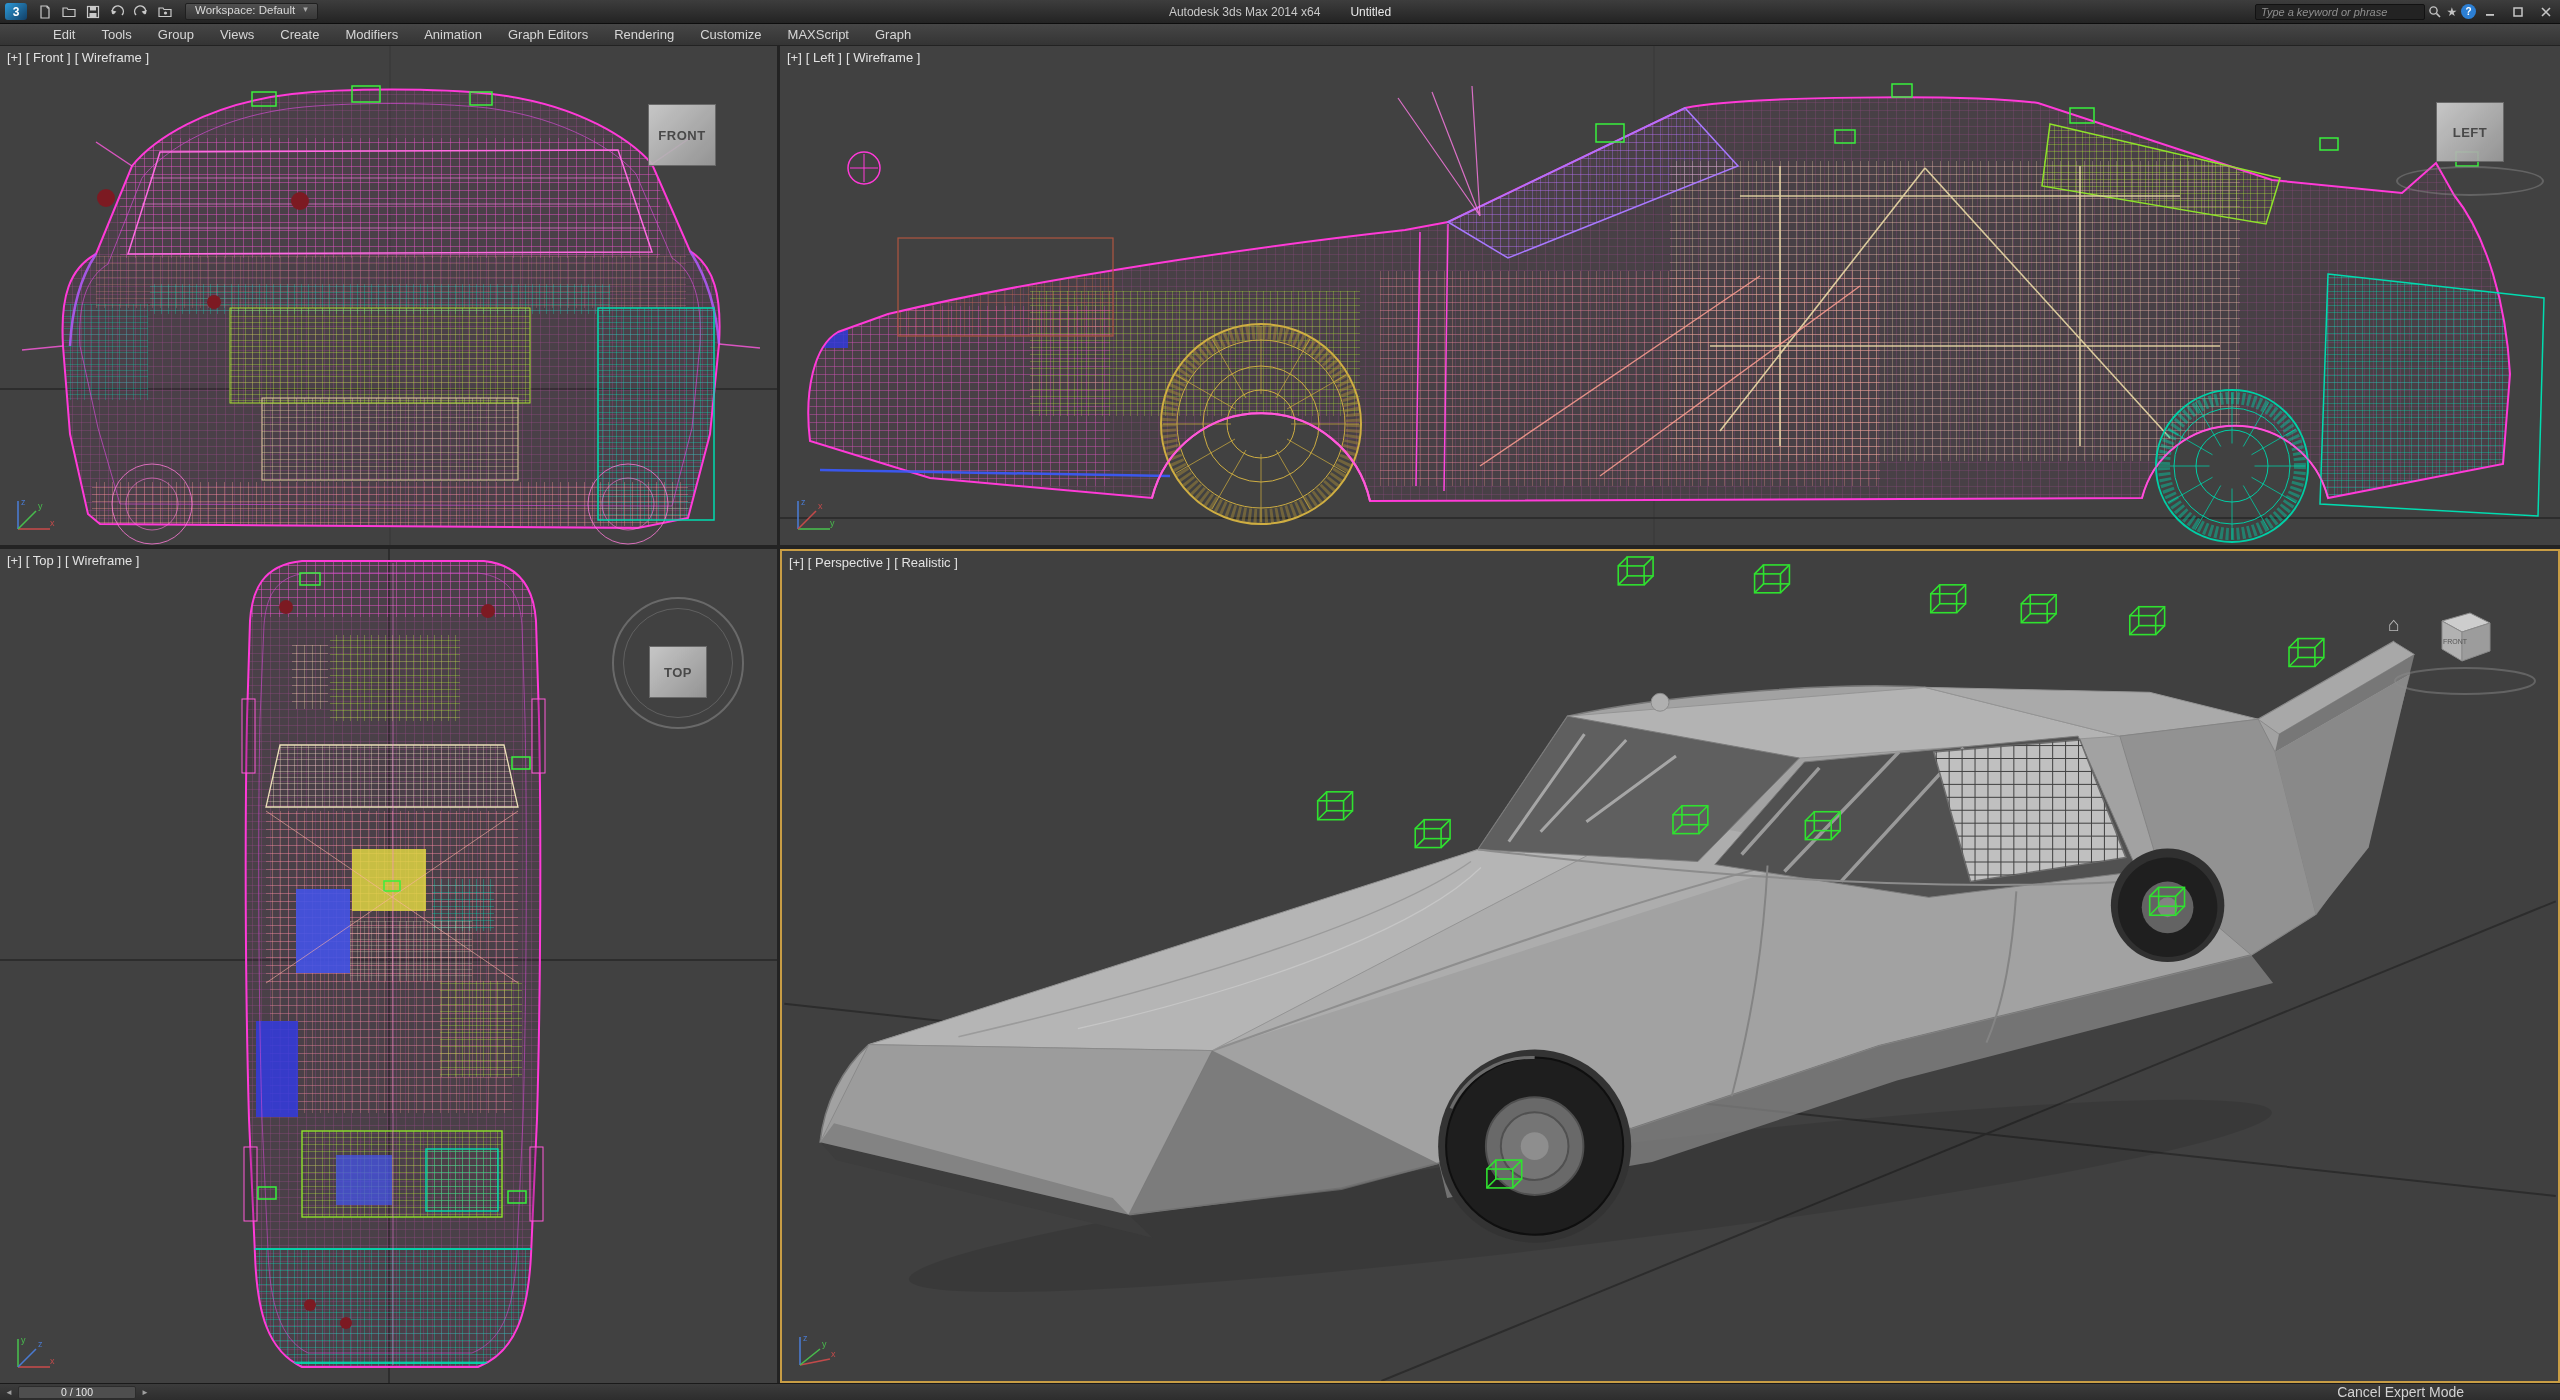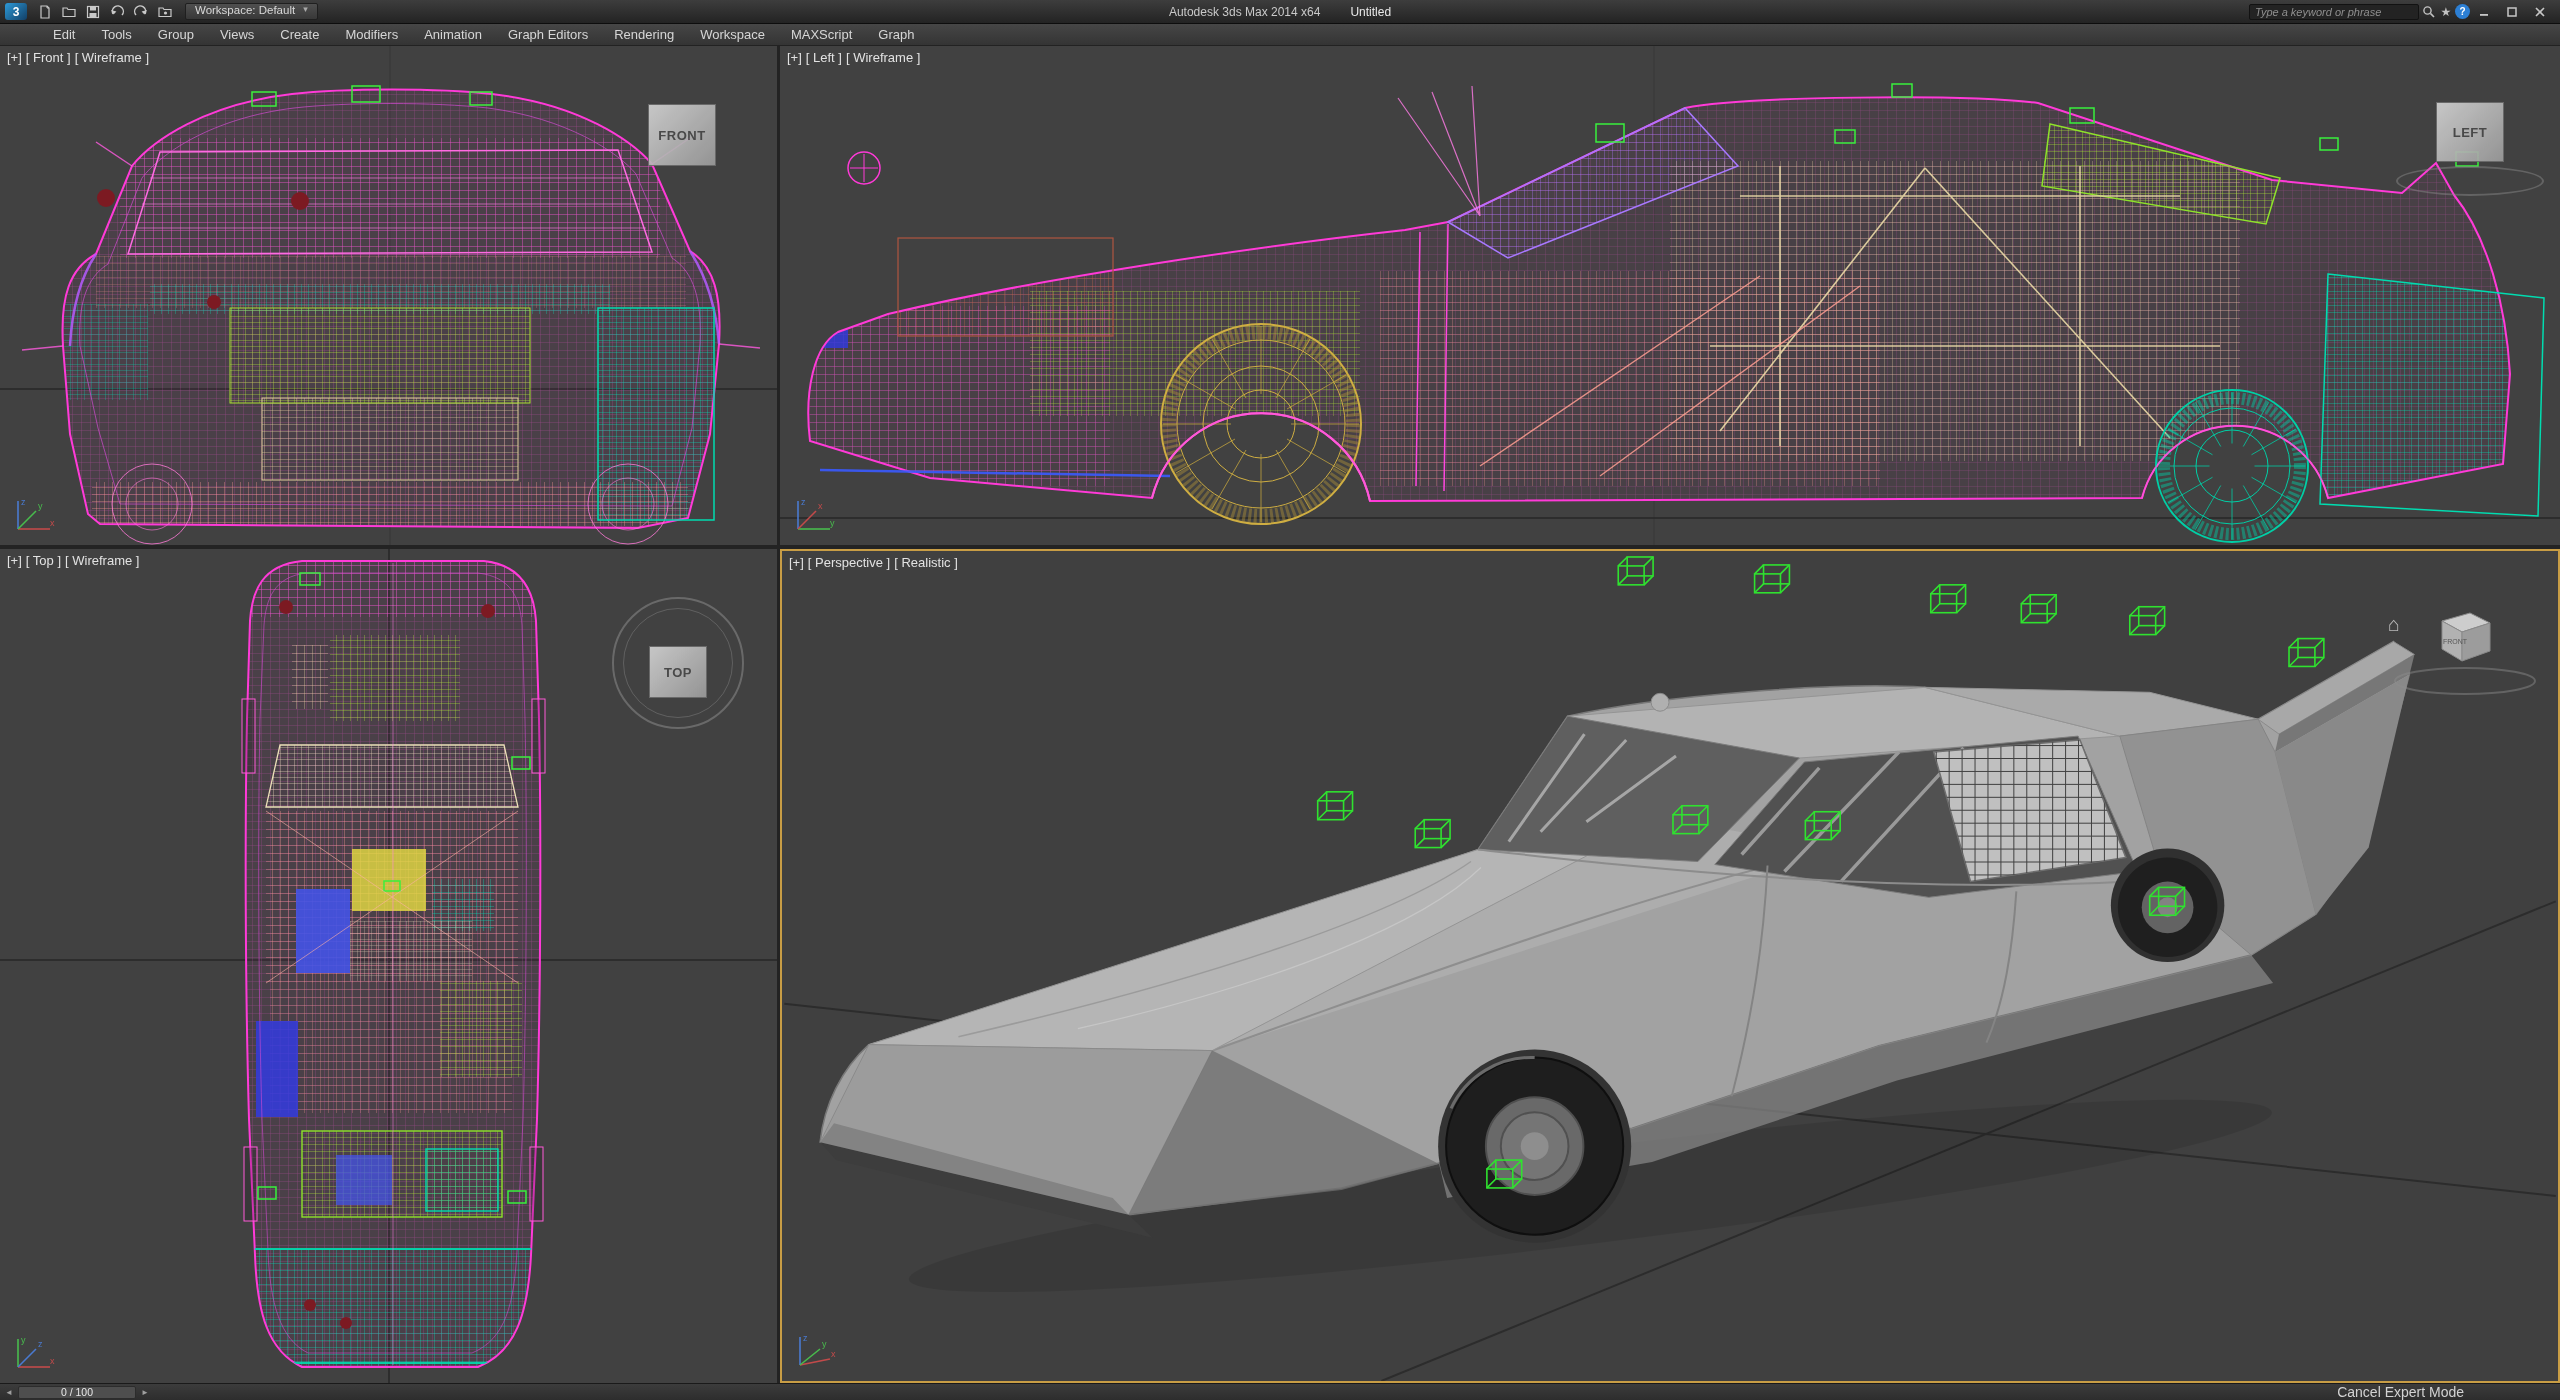--- a/index.html
+++ b/index.html
@@ -15,21 +15,21 @@
     font-size:12px;display:flex;align-items:center;justify-content:center}
   .qa-icon{width:22px;height:18px;display:flex;align-items:center;justify-content:center;margin:0 1px;border-radius:2px}
   .qa-icon svg{display:block}
   .workspace{height:17px;margin:0 8px;padding:0 9px;display:flex;align-items:flex-start;gap:8px;
     background:linear-gradient(#4f4f4f,#383838);border:1px solid #1f1f1f;border-radius:2px;
     font-size:11.5px;color:#d8d8d8}
   .title-center{position:absolute;left:0;right:0;top:0;height:24px;display:flex;gap:30px;
     align-items:center;justify-content:center;pointer-events:none}
   .title-center .app{color:#c9c9c9}
   .title-center .doc{color:#e9e9e9}
-  .title-right{margin-left:auto;display:flex;align-items:center;padding-right:6px}
+  .title-right{margin-left:auto;display:flex;align-items:center;padding-right:0}
   .searchbox{width:170px;height:16px;background:#232323;border:1px solid #121212;border-radius:2px;
     color:#d6d6d6;font-size:11px;font-style:italic;padding:0 5px;outline:none}
   .searchbox::placeholder{color:#8f8f8f}
   .tb-mini{width:18px;height:16px;display:flex;align-items:center;justify-content:center;color:#c2c2c2;font-size:11px}
   .help-circle{width:15px;height:15px;border-radius:50%;background:#2c7fd4;color:#fff;
     font-size:10px;font-weight:bold;display:flex;align-items:center;justify-content:center}
   .win-btn{width:28px;height:18px;display:flex;align-items:center;justify-content:center;color:#c6c6c6}
 
   
   .menubar{position:absolute;top:24px;left:0;width:2560px;height:22px;
@@ -160,21 +160,21 @@
 <div class="menubar">
   <span class="menu-item">Edit</span>
   <span class="menu-item">Tools</span>
   <span class="menu-item">Group</span>
   <span class="menu-item">Views</span>
   <span class="menu-item">Create</span>
   <span class="menu-item">Modifiers</span>
   <span class="menu-item">Animation</span>
   <span class="menu-item">Graph Editors</span>
   <span class="menu-item">Rendering</span>
-  <span class="menu-item">Workspace</span>
+  <span class="menu-item">Customize</span>
   <span class="menu-item">MAXScript</span>
   <span class="menu-item">Graph</span>
 </div>
 
 <div class="splitter" id="split-v"></div>
 <div class="splitter" id="split-h"></div>
 
 <div class="vp" id="vp-front">
   <svg class="scene" width="777" height="499" viewBox="0 0 777 499">
     <defs>

